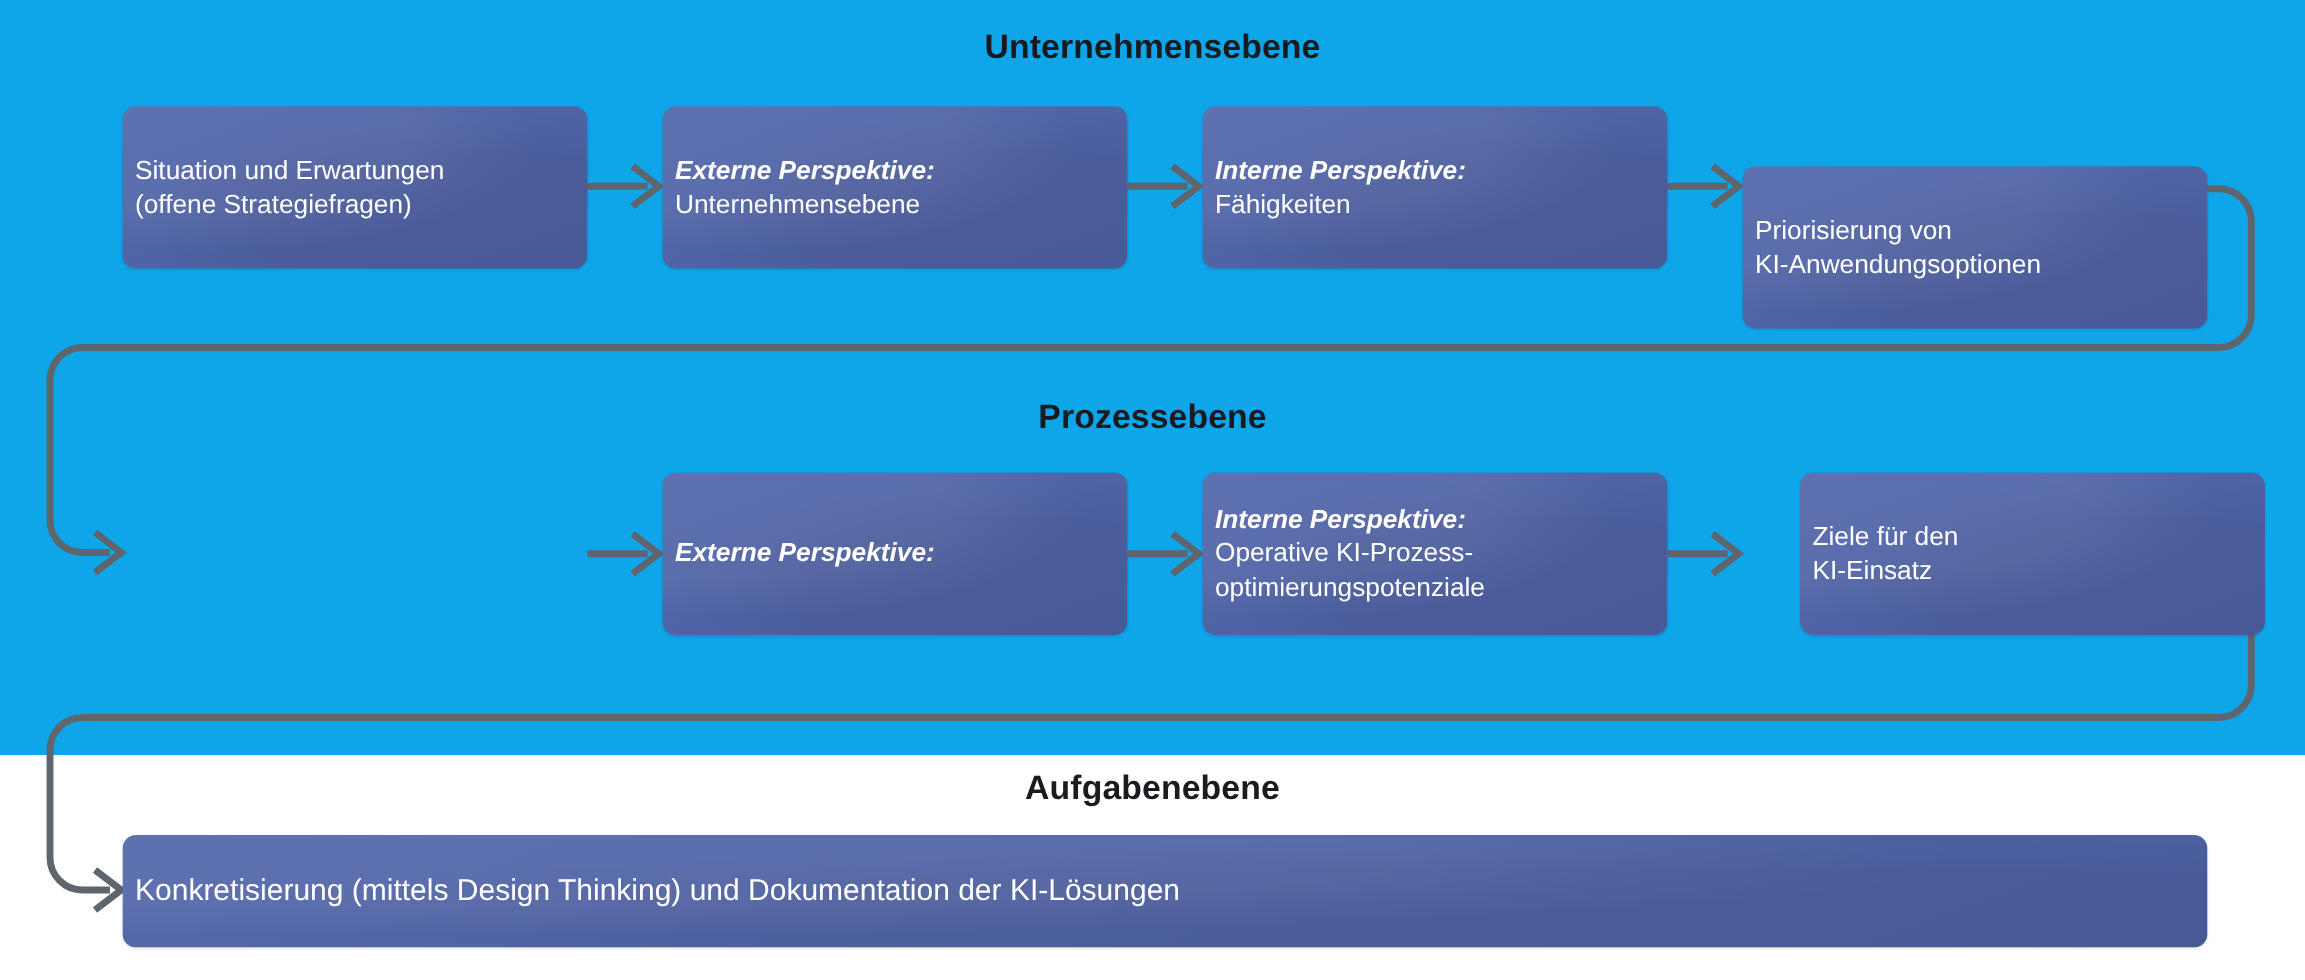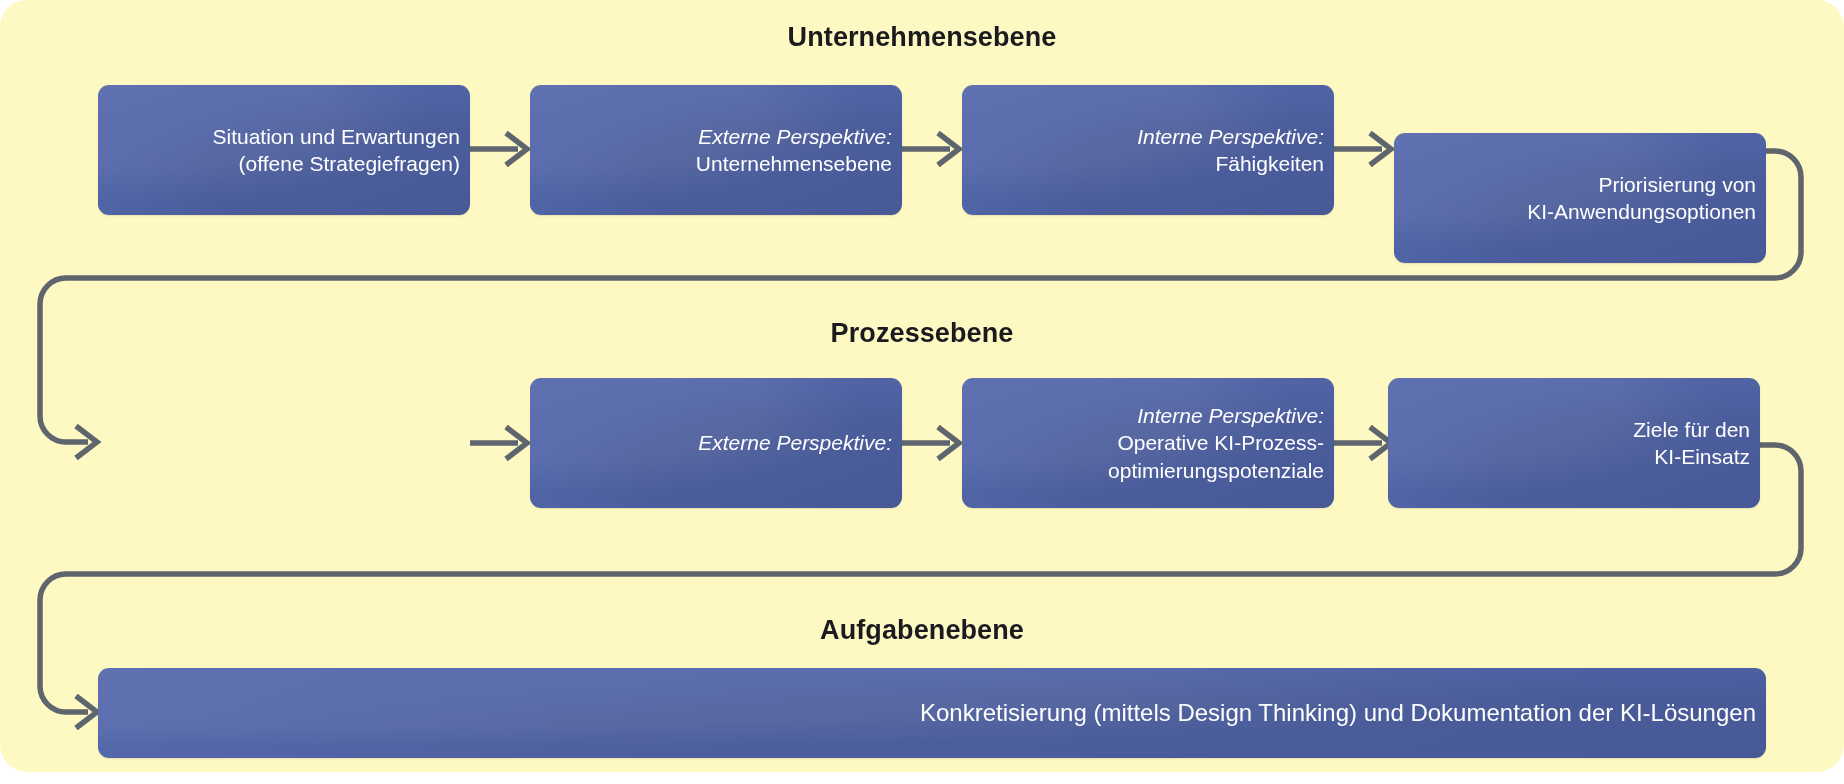--- a/index.html
+++ b/index.html
@@ -1,17 +1,17 @@
 <!DOCTYPE html>
 <html><head>
 <meta charset="utf-8">
 <style>
   html,body{margin:0;padding:0;background:#ffffff;}
   body{width:1844px;height:784px;font-family:"Liberation Sans","DejaVu Sans",sans-serif;overflow:hidden;}
-  #stage{position:relative;width:1844px;height:772px;background:#fef9c3;border-radius:27px;}
+  #stage{position:relative;width:1844px;height:604px;background:#0ea5e9;}
 
   svg#wires{position:absolute;left:0;top:0;width:1844px;height:784px;pointer-events:none;}
 
   .section-title{
     position:absolute;
     font-size:27px;
     font-weight:bold;
     color:#1b1b1f;
     letter-spacing:.1px;
     white-space:nowrap;
@@ -25,28 +25,28 @@
     background:#4f63a8;
     background-image:
       radial-gradient(ellipse at 18% 22%, rgba(255,255,255,.055) 0 38%, rgba(0,0,0,0) 62%),
       radial-gradient(ellipse at 78% 78%, rgba(0,0,0,.055) 0 42%, rgba(0,0,0,0) 70%),
       linear-gradient(160deg, rgba(255,255,255,.035) 0%, rgba(0,0,0,.05) 100%);
     border-radius:11px;
     display:flex;
     align-items:center;
     justify-content:center;
     color:#ffffff;
-    text-align:right;
+    text-align:left;
     line-height:1.30;
     font-size:21px;
     padding:20px 10px;
     box-shadow:0 1px 2px rgba(0,0,0,.10);
   }
   .node .txt{width:100%;}
-  .node .lead{display:block;font-style:italic;}
+  .node .lead{display:block;font-style:italic;font-weight:bold;}
   .node .body{display:block;}
   .node.wide{font-size:24px;}
 </style>
 </head>
 <body>
 
 <div id="stage">
 
   <svg id="wires" viewBox="0 0 1844 784">
     <defs>
@@ -150,21 +150,21 @@
     </span>
   </div>
 
   <div class="node" style="left:962px;top:378px;width:372px;height:130px;">
     <span class="txt">
       <span class="lead">Interne Perspektive:</span>
       <span class="body">Operative KI-Prozess-<br>optimierungspotenziale</span>
     </span>
   </div>
 
-  <div class="node" style="left:1388px;top:378px;width:372px;height:130px;">
+  <div class="node" style="left:1440px;top:378px;width:372px;height:130px;">
     <span class="txt">
 
       <span class="body">Ziele für den<br>KI-Einsatz</span>
     </span>
   </div>
 
   <div class="section-title" style="left:922px;top:615px;">Aufgabenebene</div>
 
   <div class="node wide" style="left:98px;top:668px;width:1668px;height:90px;">
     <span class="txt">

